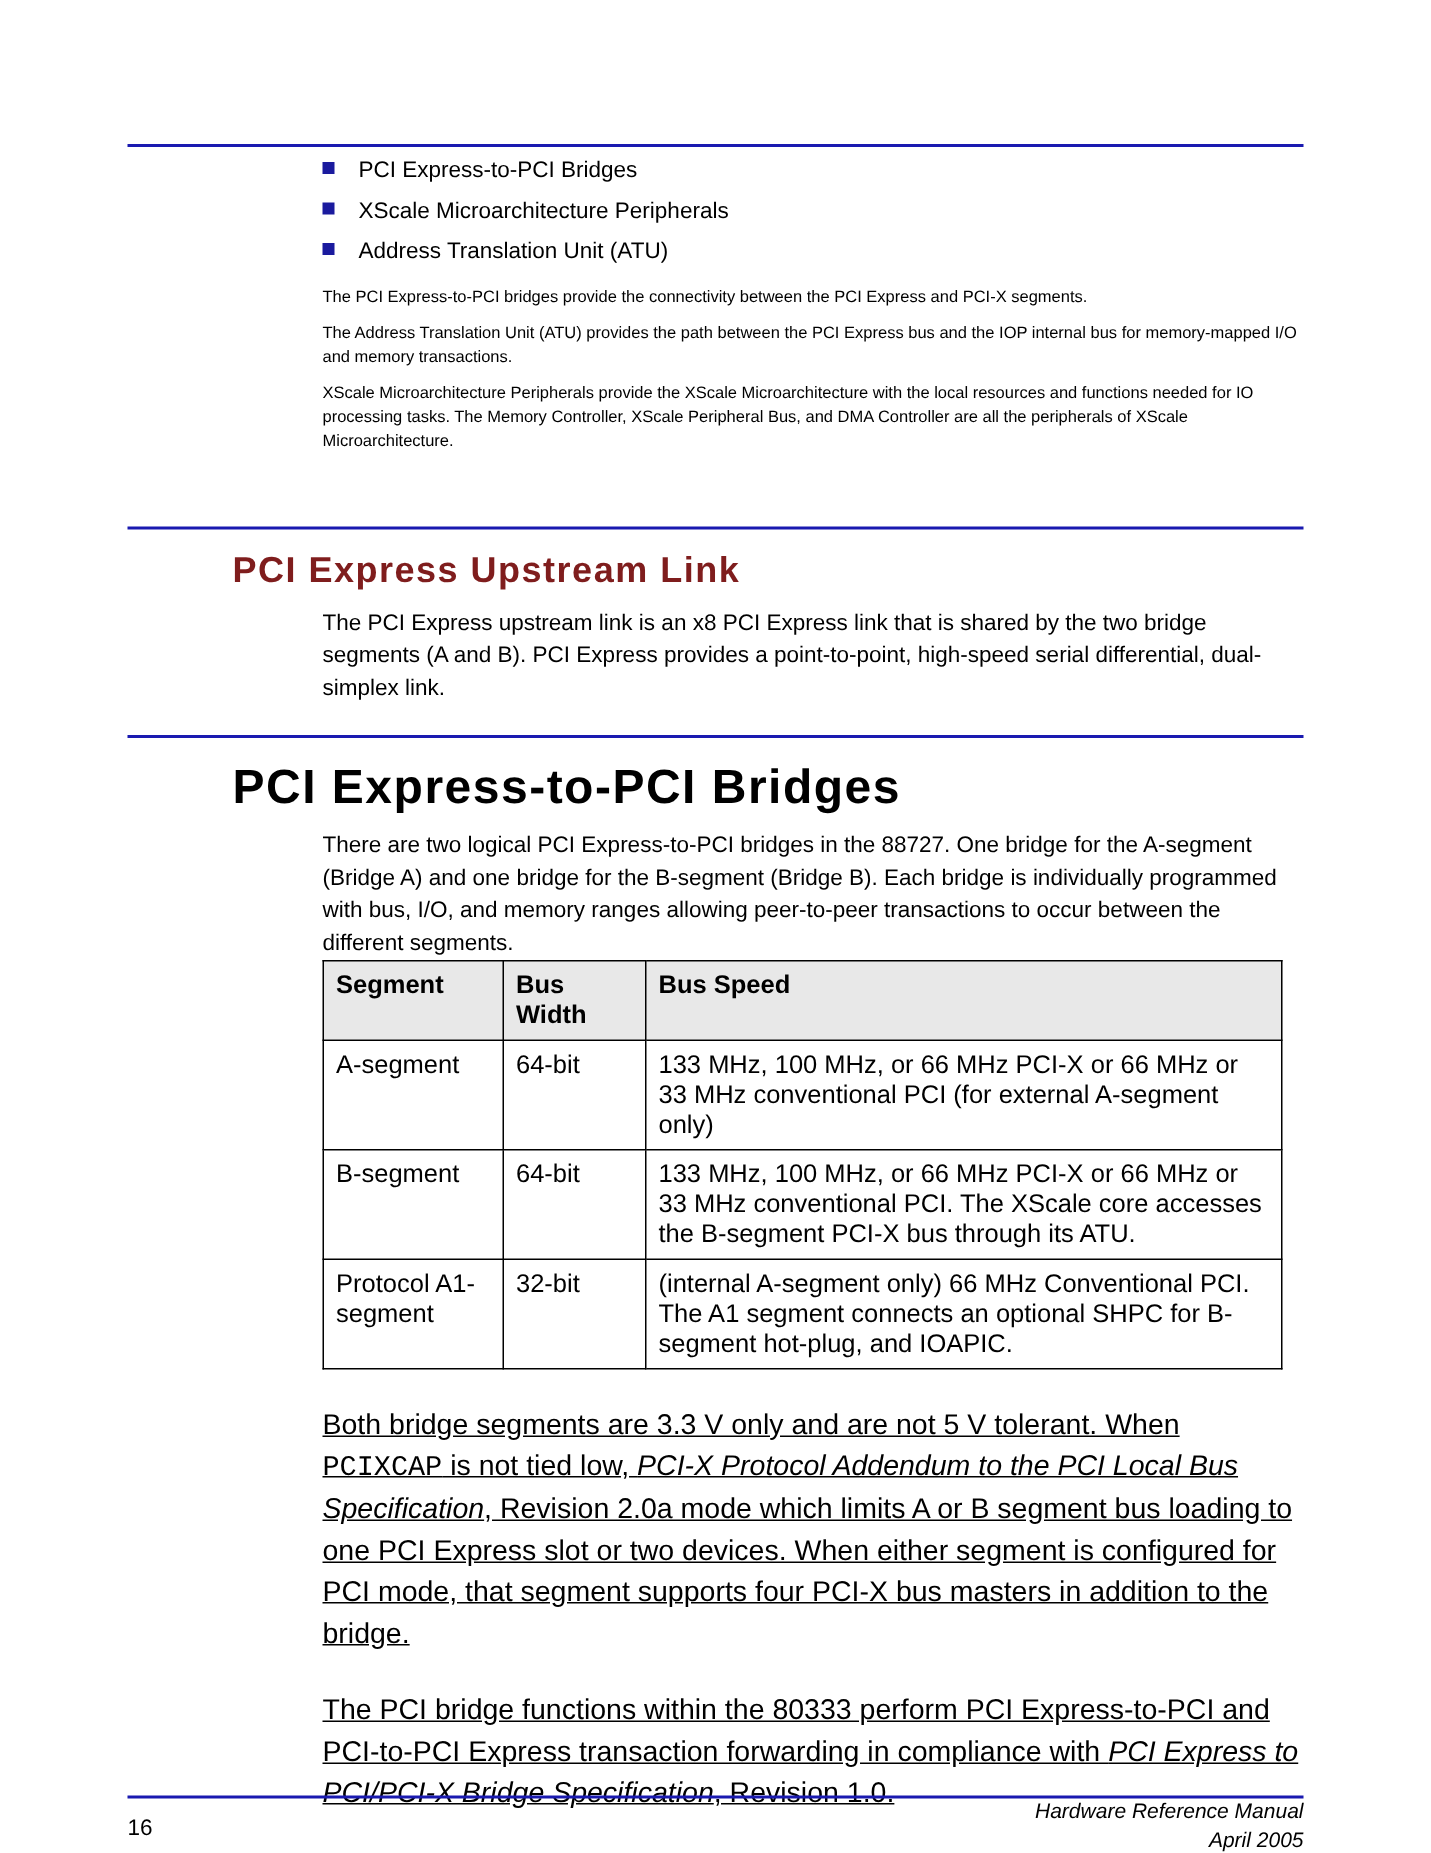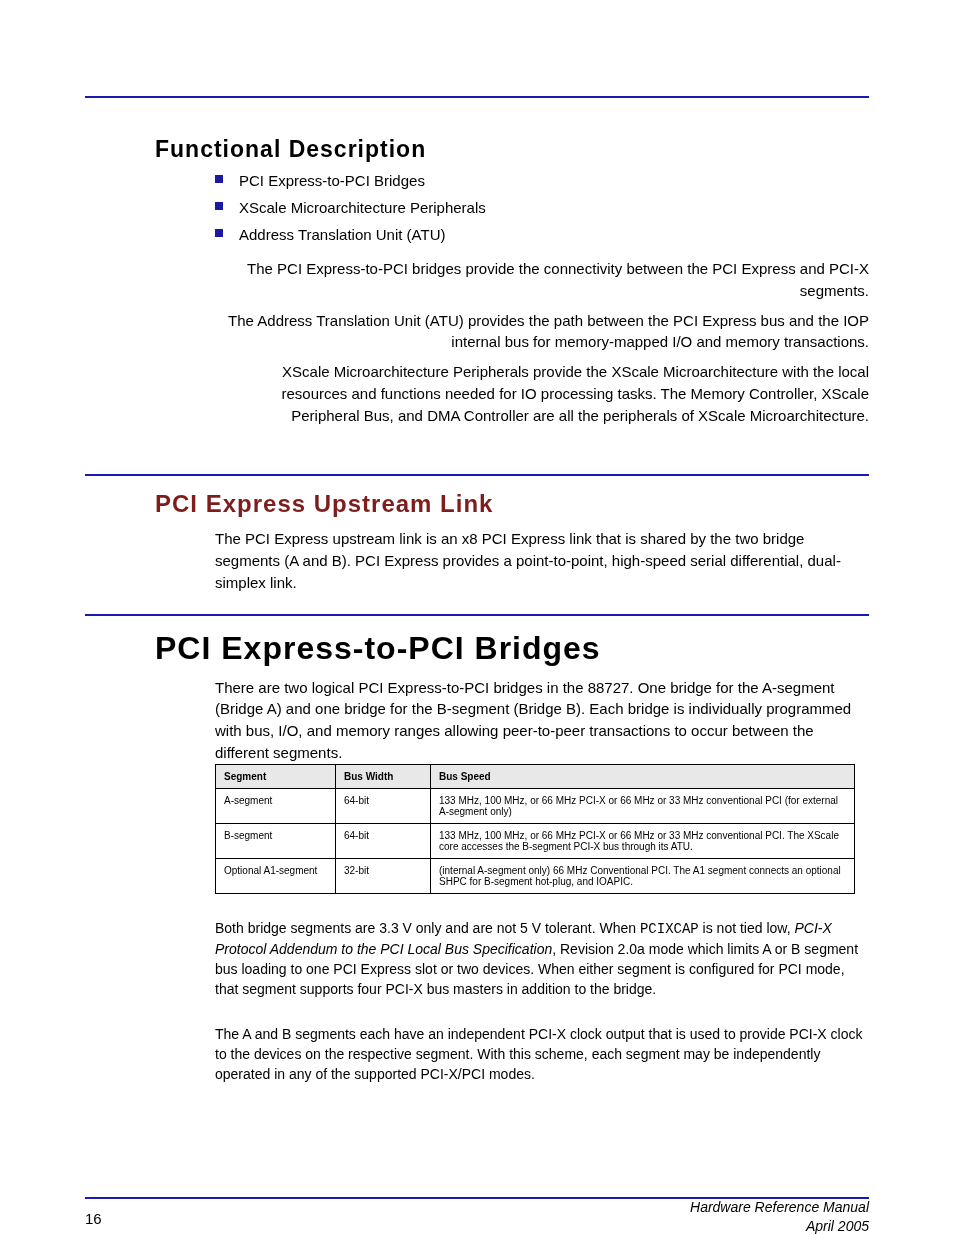--- a/index.html
+++ b/index.html
@@ -51,24 +51,23 @@
   ul.sq li::before {
     content: "";
     position: absolute;
     left: 0;
     top: 8px;
     width: 8px;
     height: 8px;
     background: #1a1a9e;
   }
   .small-para {
-    font-size: 15px;
+    font-size: 11px;
     line-height: 1.45;
     margin: 8px 0 0 0;
-    text-align: right;
   }
   .mid-rule-1 {
     margin-top: 48px;
     border-top: 2px solid #1a1ab0;
   }
   .sub-heading-1 {
     margin: 14px 0 0 70px;
     font-size: 24px;
     font-weight: bold;
     letter-spacing: 1px;
@@ -97,40 +96,41 @@
   }
   .table-title {
     margin: 14px 0 4px 130px;
     font-size: 12px;
     font-weight: bold;
   }
   table.spec {
     margin-left: 130px;
     border-collapse: collapse;
     width: 640px;
-    font-size: 10px;
+    font-size: 17px;
   }
   table.spec th, table.spec td {
     border: 1px solid #000;
     padding: 6px 8px;
     vertical-align: top;
     text-align: left;
   }
   table.spec th {
     background: #e8e8e8;
     font-weight: bold;
   }
   table.spec col.c1 { width: 120px; }
   table.spec col.c2 { width: 95px; }
   table.spec td.nowrap { white-space: nowrap; }
 
   .post-table-para {
     margin: 24px 0 0 130px;
-    font-size: 14px;
-    line-height: 1.45;
+    font-size: 19px;
+    line-height: 1.45;
+    text-decoration: underline;
   }
   .post-table-para .code { font-family: "Courier New", monospace; }
   .post-table-para .ital { font-style: italic; }
 
   .bottom-rule {
     position: absolute;
     left: 85px;
     right: 85px;
     bottom: 132px;
     border-top: 2px solid #1a1ab0;
@@ -151,21 +151,20 @@
     line-height: 1.35;
   }
 </style>
 </head>
 <body>
 
 <div class="page">
 
   <div class="top-rule"></div>
 
-  <div class="section-heading">Functional Description</div>
 
   <div class="content-indent">
     <ul class="sq">
       <li>PCI Express-to-PCI Bridges</li>
       <li>XScale Microarchitecture Peripherals</li>
       <li>Address Translation Unit (ATU)</li>
     </ul>
     <p class="small-para">The PCI Express-to-PCI bridges provide the connectivity between the PCI Express and PCI-X segments.</p>
     <p class="small-para">The Address Translation Unit (ATU) provides the path between the PCI Express bus and the IOP internal bus for memory-mapped I/O and memory transactions.</p>
     <p class="small-para">XScale Microarchitecture Peripherals provide the XScale Microarchitecture with the local resources and functions needed for IO processing tasks. The Memory Controller, XScale Peripheral Bus, and DMA Controller are all the peripherals of XScale Microarchitecture.</p>
@@ -198,29 +197,32 @@
         <td class="nowrap">A-segment</td>
         <td>64-bit</td>
         <td>133 MHz, 100 MHz, or 66 MHz PCI-X or 66 MHz or 33 MHz conventional PCI (for external A-segment only)</td>
       </tr>
       <tr>
         <td class="nowrap">B-segment</td>
         <td>64-bit</td>
         <td>133 MHz, 100 MHz, or 66 MHz PCI-X or 66 MHz or 33 MHz conventional PCI. The XScale core accesses the B-segment PCI-X bus through its ATU.</td>
       </tr>
       <tr>
-        <td>Optional A1-segment</td>
+        <td>Protocol A1-segment</td>
         <td>32-bit</td>
         <td>(internal A-segment only) 66 MHz Conventional PCI. The A1 segment connects an optional SHPC for B-segment hot-plug, and IOAPIC.</td>
       </tr>
     </tbody>
   </table>
 
   <p class="post-table-para">
     <span>Both bridge segments are 3.3 V only and are not 5 V tolerant. When </span><span class="code">PCIXCAP</span><span> is not tied low, </span><span class="ital">PCI-X Protocol Addendum to the PCI Local Bus Specification</span><span>, Revision 2.0a mode which limits A or B segment bus loading to one PCI Express slot or two devices. When either segment is configured for PCI mode, that segment supports four PCI-X bus masters in addition to the bridge.</span>
+  </p>
+  <p class="post-table-para">
+    <span>The PCI bridge functions within the 80333 perform PCI Express-to-PCI and PCI-to-PCI Express transaction forwarding in compliance with </span><span class="ital">PCI Express to PCI/PCI-X Bridge Specification</span><span>, Revision 1.0.</span>
   </p>
   <p class="post-table-para">The A and B segments each have an independent PCI-X clock output that is used to provide PCI-X clock to the devices on the respective segment. With this scheme, each segment may be independently operated in any of the supported PCI-X/PCI modes.</p>
 
   <div class="bottom-rule"></div>
   <div class="footer-left">16</div>
   <div class="footer-right">
     <div>Hardware Reference Manual</div>
     <div>April 2005</div>
   </div>
 

